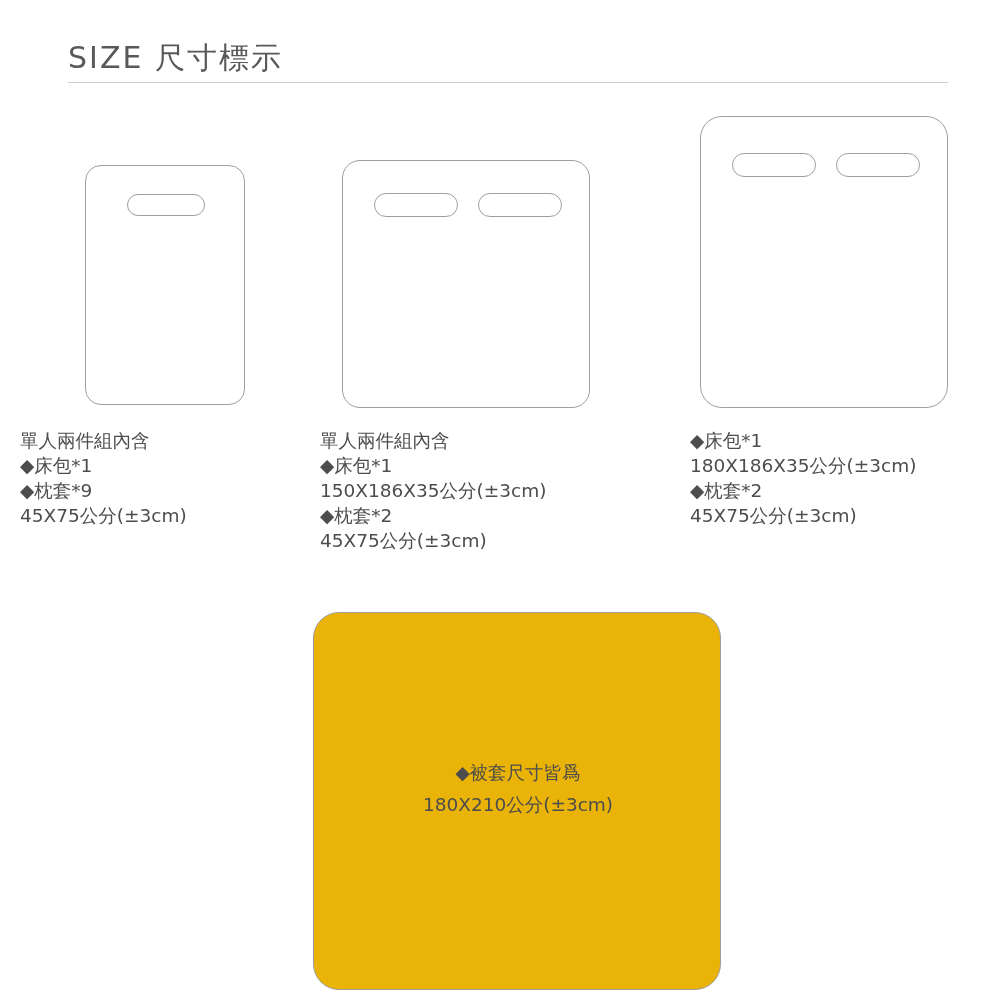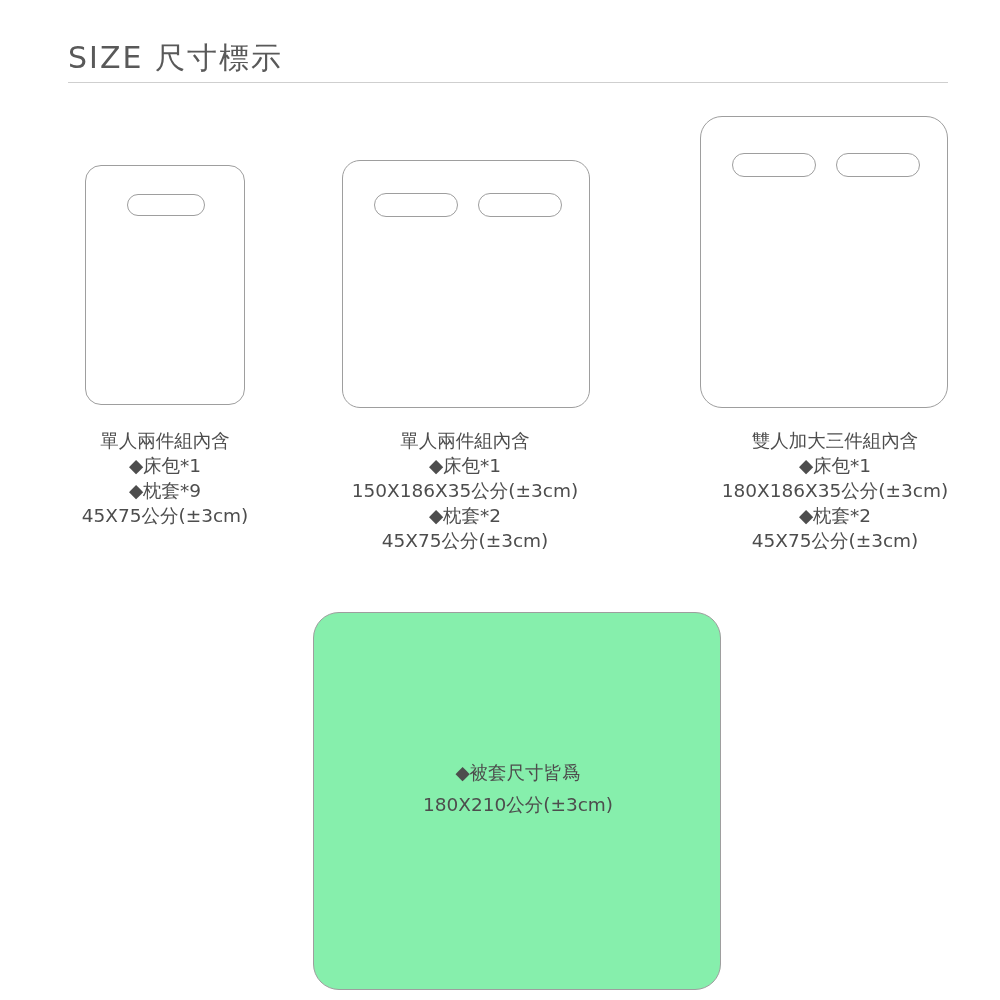--- a/index.html
+++ b/index.html
@@ -117,21 +117,21 @@
   #bed-king .pillow.p2 {
     left: 135px;
     top: 36px;
     width: 84px;
     height: 24px;
   }
 
   
   .caption {
     position: absolute;
-    text-align: center;
+    text-align: left;
     font-size: 18.5px;
     line-height: 25px;
     color: #4d4d4d;
     white-space: nowrap;
   }
   .caption .line {
     display: block;
   }
   #caption-single { left: 20px; top: 428px; width: 290px; }
   #caption-double { left: 320px; top: 428px; width: 290px; }
@@ -140,21 +140,21 @@
   
   .duvet {
     position: absolute;
     left: 313px;
     top: 612px;
     width: 408px;
     height: 378px;
     border: 1.5px solid #9e9e9e;
     border-radius: 26px;
     box-sizing: border-box;
-    background: #86efac;
+    background: #eab308;
   }
   .duvet-text {
     position: absolute;
     left: 0;
     top: 144px;
     width: 408px;
     text-align: center;
     font-size: 18.5px;
     line-height: 32px;
     color: #4d4d4d;
@@ -199,21 +199,20 @@
 
   <div class="caption" id="caption-double">
     <span class="line">單人兩件組內含</span>
     <span class="line">◆床包*1</span>
     <span class="line">150X186X35公分(±3cm)</span>
     <span class="line">◆枕套*2</span>
     <span class="line">45X75公分(±3cm)</span>
   </div>
 
   <div class="caption" id="caption-king">
-    <span class="line">雙人加大三件組內含</span>
     <span class="line">◆床包*1</span>
     <span class="line">180X186X35公分(±3cm)</span>
     <span class="line">◆枕套*2</span>
     <span class="line">45X75公分(±3cm)</span>
   </div>
 
   <div class="duvet">
     <div class="duvet-text">
       <span class="line">◆被套尺寸皆爲</span>
       <span class="line">180X210公分(±3cm)</span>

